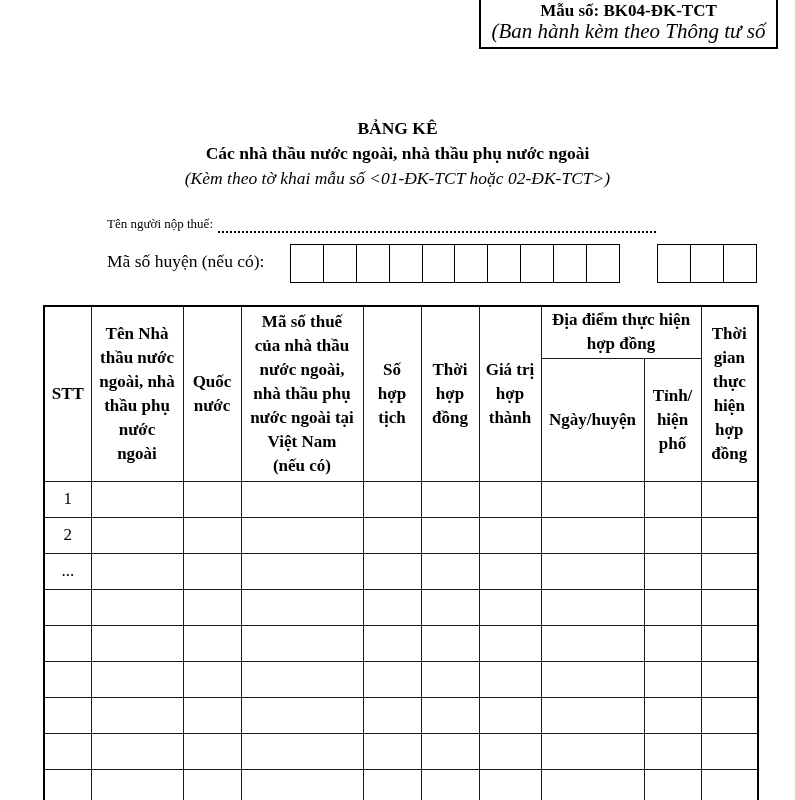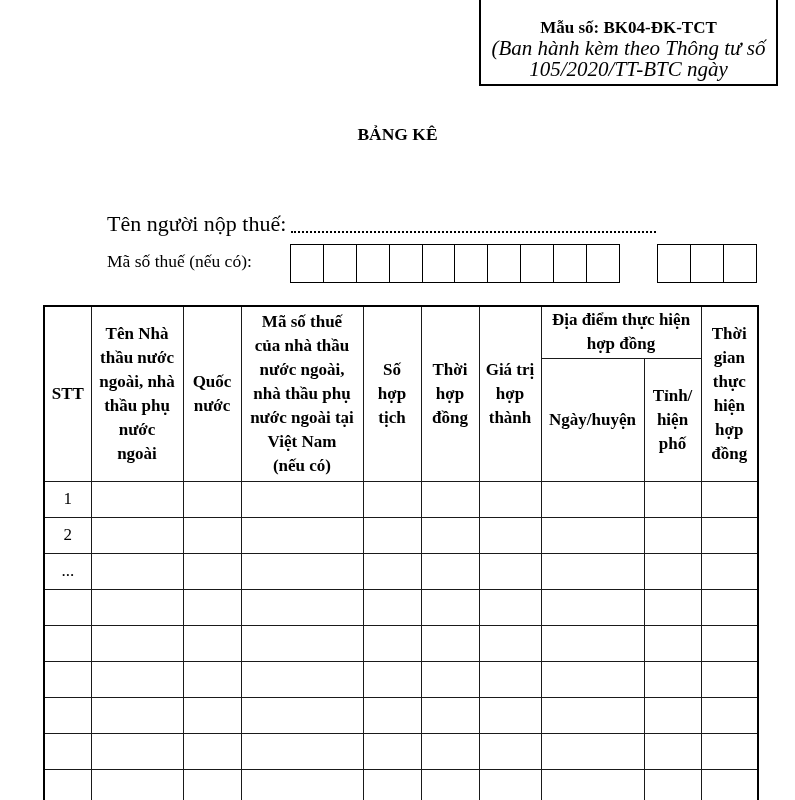--- a/index.html
+++ b/index.html
@@ -13,37 +13,37 @@
     color:#000;
   }
 
   
   .form-box {
     position:absolute;
     left:479px; top:0;
     width:299px;
     border:2px solid #000;
     border-top:none;
-    padding:17px 4px 5px 4px;
+    padding:0 4px 5px 4px;
     text-align:center;
   }
   .form-box .b-line  { font-weight:bold; font-size:17px; line-height:21px; white-space:nowrap; }
   .form-box .i-line  { font-style:italic; font-size:21px; line-height:20.5px; white-space:nowrap; }
 
   
-  .title-block { position:absolute; left:0; top:122px; width:795px; text-align:center; }
+  .title-block { position:absolute; left:0; top:116px; width:795px; text-align:center; }
   .title-main  { font-weight:bold; font-size:17.5px; line-height:25px; }
   .title-sub   { font-weight:bold; font-size:17.5px; line-height:25px; }
   .title-note  { font-style:italic; font-size:17.5px; line-height:25px; }
 
   
   .name-row {
     position:absolute; left:107px; top:211px; width:549px;
     display:flex; align-items:flex-end;
-    font-size:22px; line-height:26px;
+    font-size:13px; line-height:26px;
   }
   .name-label { white-space:nowrap; padding-right:5px; }
   .dotted-fill { flex:1; border-bottom:2px dotted #000; margin-bottom:4px; height:20px; }
 
   
   .mst-row { position:absolute; left:107px; top:244px; height:40px; }
   .mst-label { position:absolute; left:0; top:7px; font-size:17.5px; white-space:nowrap; }
   .mst-boxes { position:absolute; top:0; display:flex; }
   .mst-boxes.main   { left:183px; }
   .mst-boxes.suffix { left:550px; }
@@ -82,34 +82,35 @@
   td.stt-cell { font-size:17px; }
 </style>
 </head>
 <body>
 
 <div class="page">
 
   <div class="form-box">
     <div class="b-line">Mẫu số: BK04-ĐK-TCT</div>
     <div class="i-line">(Ban hành kèm theo Thông tư số</div>
-    <div class="i-line">105/2020/TT-BTC ngày</div>
   </div>
 
   <div class="title-block">
     <div class="title-main">BẢNG KÊ</div>
+    <div class="title-sub">Các nhà thầu nước ngoài, nhà thầu phụ nước ngoài</div>
+    <div class="title-note">(Kèm theo tờ khai mẫu số &lt;01-ĐK-TCT hoặc 02-ĐK-TCT&gt;)</div>
   </div>
 
   <div class="name-row">
     <span class="name-label">Tên người nộp thuế:</span>
     <span class="dotted-fill"></span>
   </div>
 
   <div class="mst-row">
-    <span class="mst-label">Mã số thuế (nếu có):</span>
+    <span class="mst-label">Mã số huyện (nếu có):</span>
     <div class="mst-boxes main">
       <div class="mst-box"></div>
       <div class="mst-box"></div>
       <div class="mst-box"></div>
       <div class="mst-box"></div>
       <div class="mst-box"></div>
       <div class="mst-box"></div>
       <div class="mst-box"></div>
       <div class="mst-box"></div>
       <div class="mst-box"></div>

